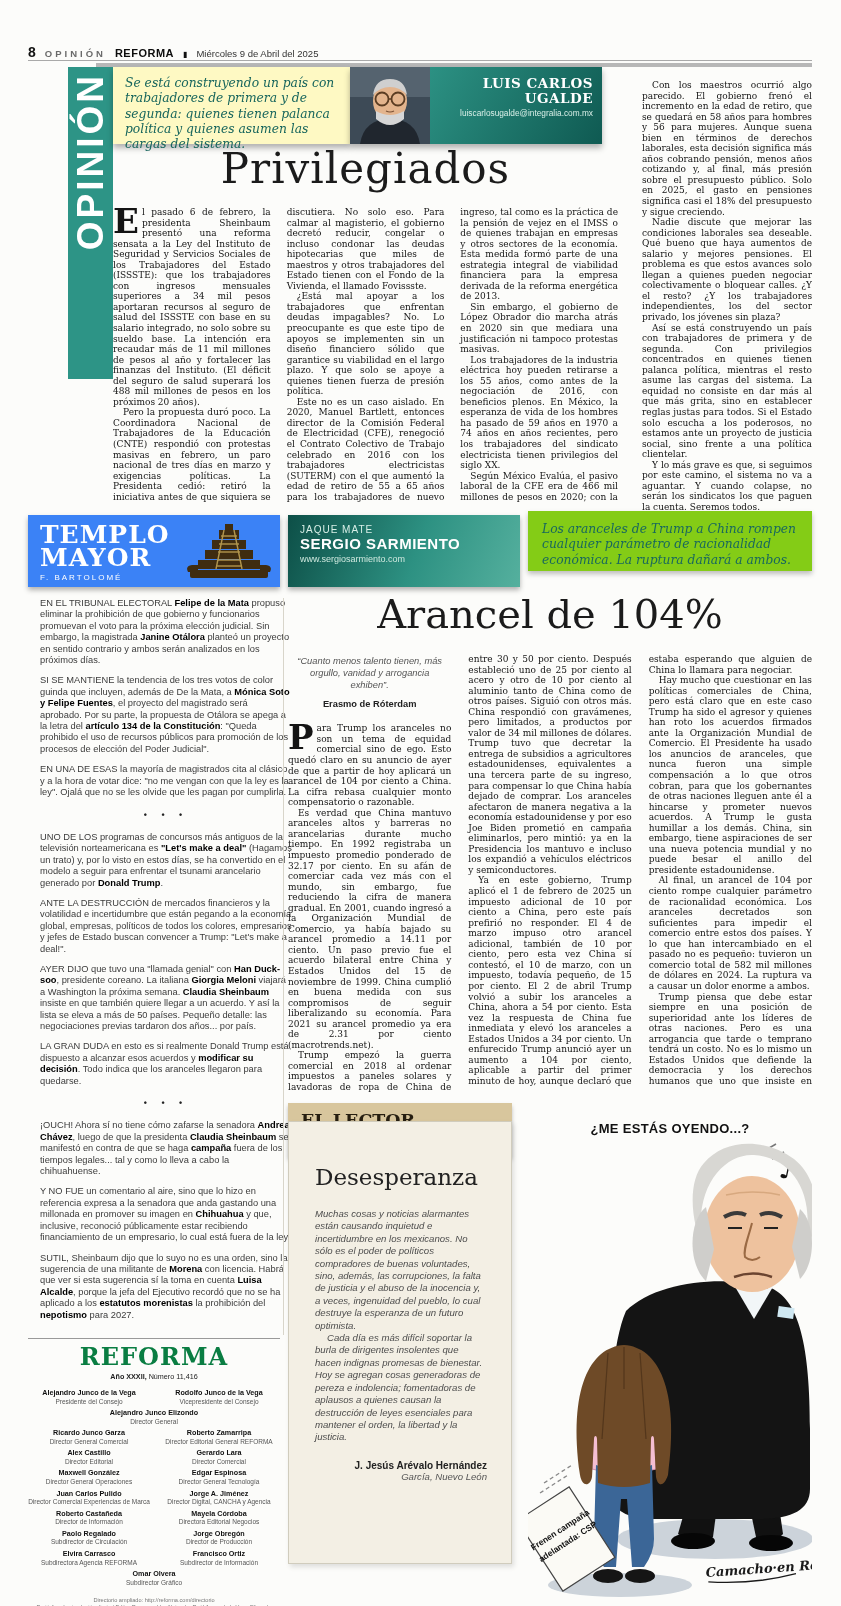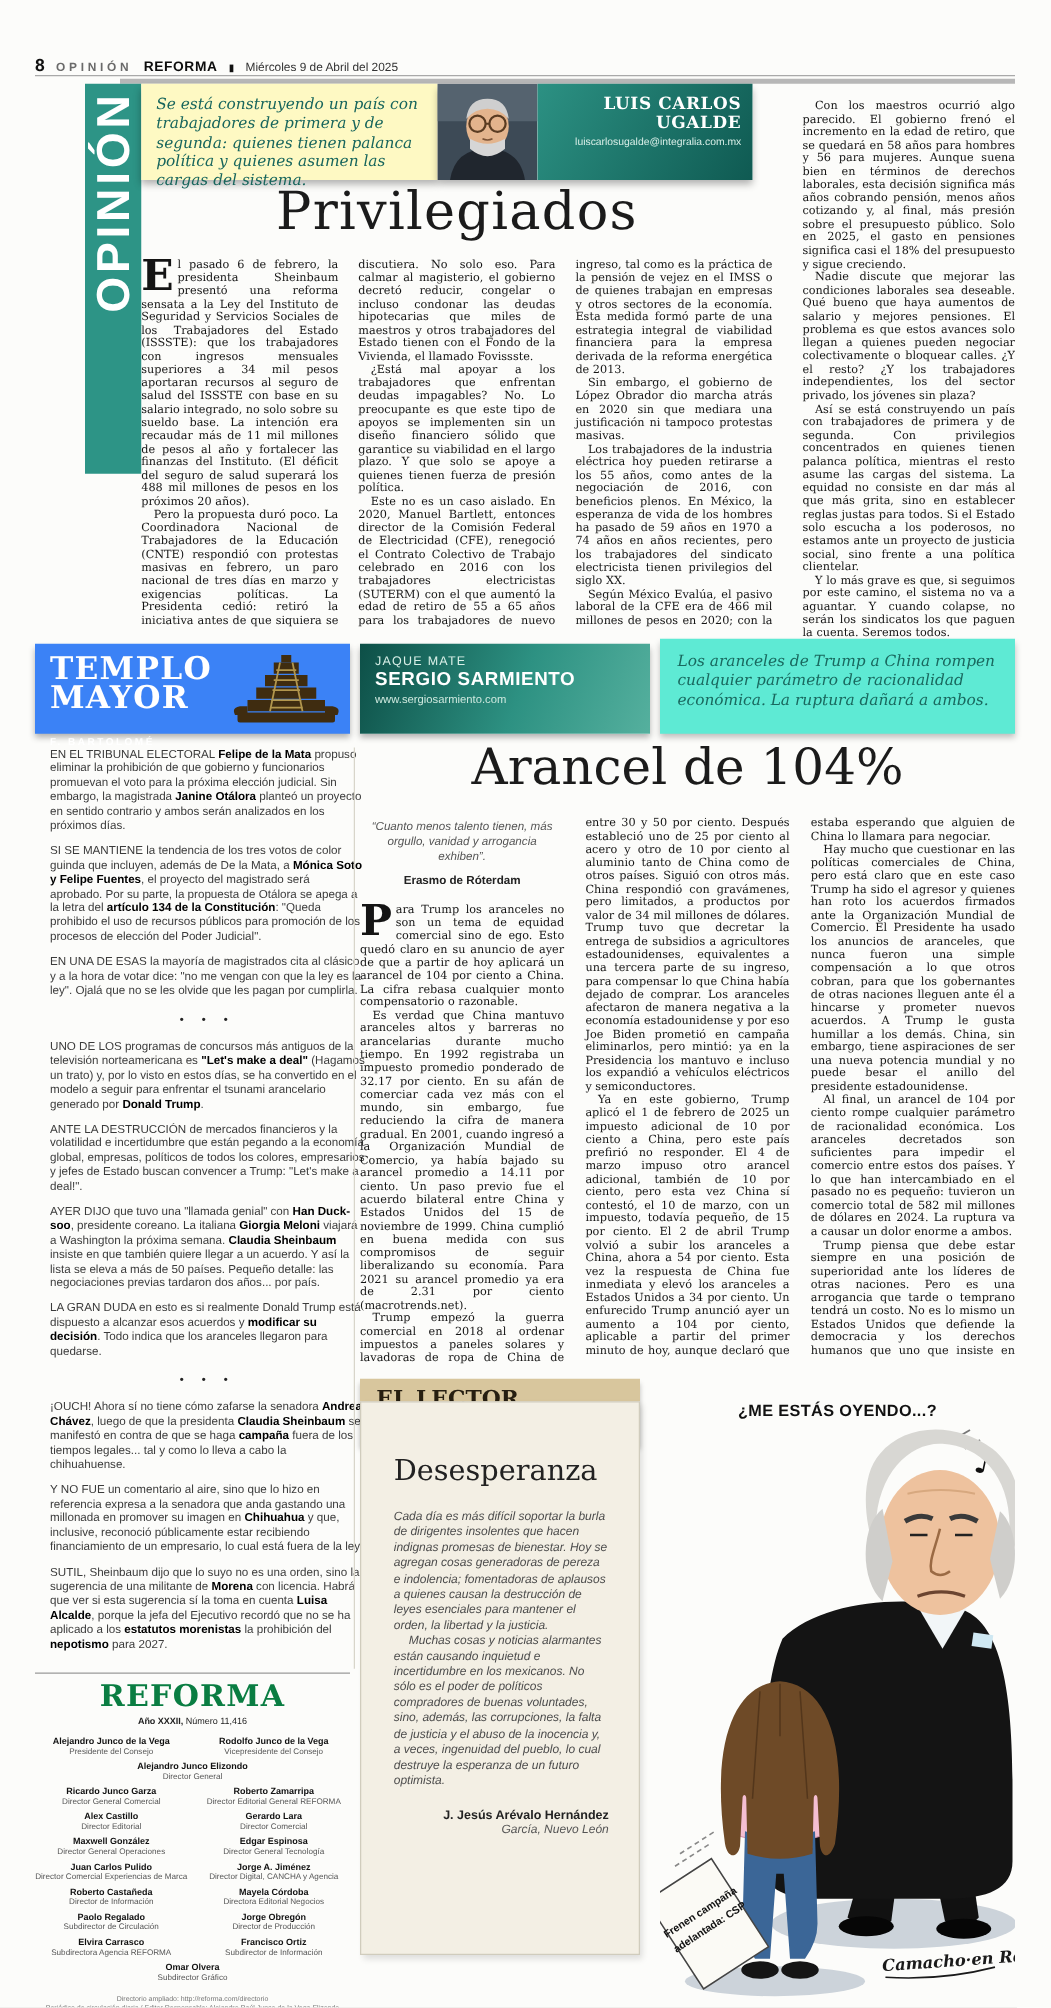--- a/index.html
+++ b/index.html
@@ -36,30 +36,30 @@
   .priv-body{position:absolute;left:113px;top:207px;width:505px;height:302px;
       column-count:3;column-gap:16px;column-fill:auto;overflow:hidden;}
   .priv-body .rep p:first-of-type{text-indent:0;}
   .priv-body .rep p:first-of-type::first-letter{float:left;font-size:34px;line-height:27px;
       padding:1px 3px 0 0;font-weight:700;}
   .priv-col4{position:absolute;left:642px;top:80px;width:170px;height:430px;overflow:hidden;}
   
   .templo-head{position:absolute;left:28px;top:515px;width:252px;height:72px;background:#3b82f6;
       box-sizing:border-box;padding:8px 12px;box-shadow:0 3px 5px rgba(0,0,0,.30);color:#fff;}
   .templo-title{font-weight:900;font-size:25px;line-height:.93;letter-spacing:1px;}
-  .templo-byline{font-family:"Liberation Sans",sans-serif;font-weight:700;font-size:8px;
-      letter-spacing:2px;margin-top:19px;}
+  .templo-byline{font-family:"Liberation Sans",sans-serif;font-weight:400;font-size:8px;
+      letter-spacing:2px;margin-top:3px;}
   .pyramid{position:absolute;right:8px;top:7px;}
   .jaque-head{position:absolute;left:288px;top:515px;width:232px;height:72px;box-sizing:border-box;
       background:linear-gradient(110deg,#0d4f47,#2d9182 55%,#55b09e);padding:9px 12px;
       box-shadow:0 3px 5px rgba(0,0,0,.30);font-family:"Liberation Sans",sans-serif;}
   .jaque-kicker{font-size:10px;font-weight:400;letter-spacing:1px;color:#d8efe7;}
   .jaque-author{font-size:15px;font-weight:800;color:#fff;letter-spacing:.5px;}
   .jaque-url{font-size:9px;color:#cfe9df;margin-top:2px;}
-  .sarm-quote{position:absolute;left:528px;top:511px;width:284px;height:76px;background:#5eead4;
+  .sarm-quote{position:absolute;left:528px;top:511px;width:284px;height:60px;background:#84cc16;
       box-sizing:border-box;padding:11px 14px;box-shadow:0 3px 5px rgba(0,0,0,.25);
       font-style:italic;font-size:12.3px;line-height:15.3px;color:#19685e;}
   
   .templo-col{position:absolute;left:28px;top:598px;width:252px;
       font-family:"Liberation Sans",sans-serif;font-size:9.3px;line-height:11.4px;color:#3b3b3b;margin-left:12px;}
   .templo-col p{margin:0 0 9px;}
   .templo-col b{color:#000;}
   .dots{text-align:center;font-weight:700;font-size:9px;letter-spacing:6px;margin:11px 0;color:#222;}
   .vrule{position:absolute;width:1px;background:#d8d5ca;}
   
@@ -248,22 +248,22 @@
       </div>
 
   </div>
 
   <div class="lector-head">EL LECTOR ESCRIBE</div>
   <div class="lector-body">
     <div class="letter-title">Desesperanza</div>
     <div class="letter-text">
         <div>
 
-      <p>Cada día es más difícil soportar la burla de dirigentes insolentes que hacen indignas promesas de bienestar. Hoy se agregan cosas generadoras de pereza e indolencia; fomentadoras de aplausos a quienes causan la destrucción de leyes esenciales para mantener el orden, la libertad y la justicia.</p>
-          <p>Muchas cosas y noticias alarmantes están causando inquietud e incertidumbre en los mexicanos. No sólo es el poder de políticos compradores de buenas voluntades, sino, además, las corrupciones, la falta de justicia y el abuso de la inocencia y, a veces, ingenuidad del pueblo, lo cual destruye la esperanza de un futuro optimista.</p>
+      <p>Muchas cosas y noticias alarmantes están causando inquietud e incertidumbre en los mexicanos. No sólo es el poder de políticos compradores de buenas voluntades, sino, además, las corrupciones, la falta de justicia y el abuso de la inocencia y, a veces, ingenuidad del pueblo, lo cual destruye la esperanza de un futuro optimista.</p>
+          <p>Cada día es más difícil soportar la burla de dirigentes insolentes que hacen indignas promesas de bienestar. Hoy se agregan cosas generadoras de pereza e indolencia; fomentadoras de aplausos a quienes causan la destrucción de leyes esenciales para mantener el orden, la libertad y la justicia.</p>
         </div>
       </div>
     <div class="letter-sig">J. Jesús Arévalo Hernández</div>
     <div class="letter-loc">García, Nuevo León</div>
   </div>
 
   <div class="cartoon">
     <div class="cartoon-title">¿ME ESTÁS OYENDO...?</div>
     <svg class="cartoon-svg" width="284" height="463" viewBox="0 0 284 463" xmlns="http://www.w3.org/2000/svg">
 

